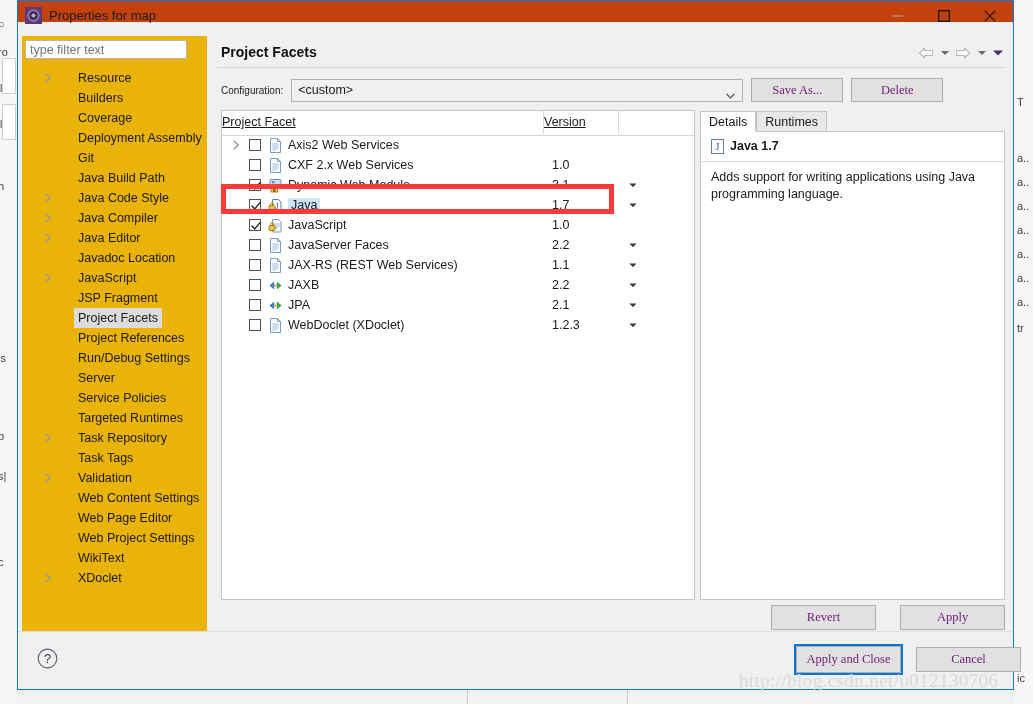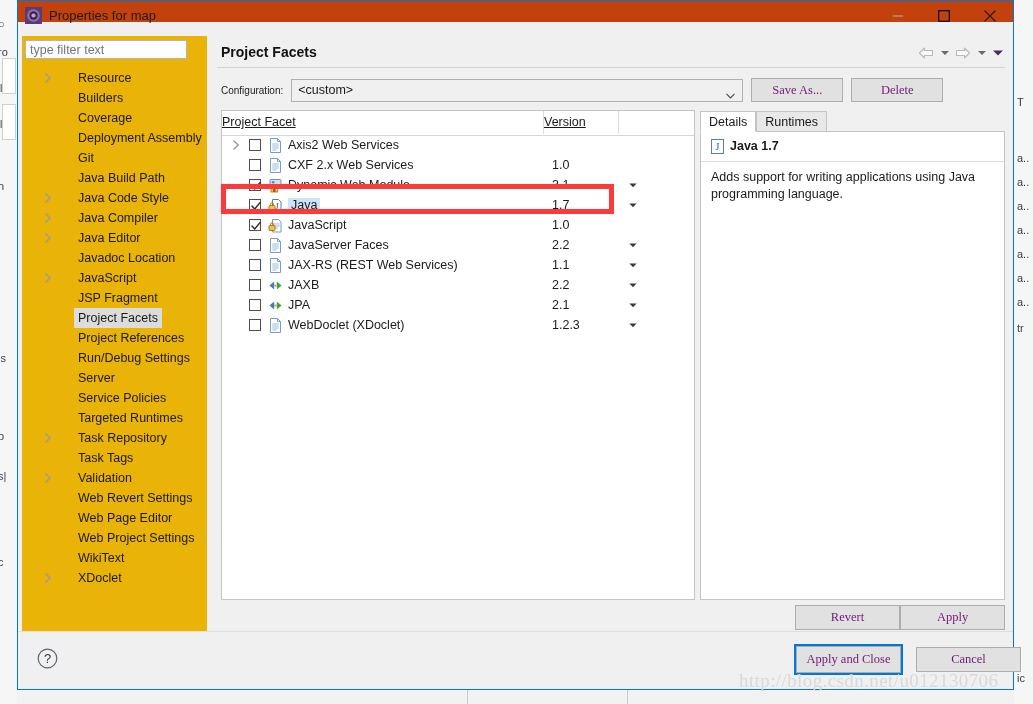--- a/index.html
+++ b/index.html
@@ -112,21 +112,21 @@
     box-sizing:border-box;background:#e8e8e8;border:1px solid #c4c4c4;border-bottom:none;
   }
   .dtab.active{background:#ffffff;border-bottom:1px solid #ffffff;position:relative;z-index:3;}
   #det-body{position:absolute;left:0;right:0;top:21px;bottom:0;background:#ffffff;border:1px solid #c4c4c4;box-sizing:border-box;}
   #det-header{height:29px;position:relative;border-bottom:1px solid #dcdcdc;}
   #det-hicon{position:absolute;left:9px;top:7px;width:15px;height:15px;}
   #det-htitle{position:absolute;left:29px;top:7px;font-size:12.5px;font-weight:bold;}
   #det-desc{padding:7px 10px 0 10px;font-size:12.5px;line-height:17px;}
 
   
-  #ra-row{position:absolute;right:4px;bottom:2px;display:flex;gap:0;}
+  #ra-row{position:absolute;right:4px;bottom:2px;display:flex;gap:24px;}
   #btn-revert{width:105px;height:25px;}
   #btn-apply{width:105px;height:25px;}
 
   
   #bottombar{position:absolute;left:0;right:0;bottom:0;height:57px;background:#f0f0f0;border-top:1px solid #dfdfdf;}
   #help-icon{position:absolute;left:19px;top:16px;width:21px;height:21px;cursor:default;}
   #btn-applyclose{
     position:absolute;left:778px;top:14px;width:105px;height:27px;
     border:1px solid #adadad;background:#e1e1e1;outline:2px solid #0078d7;outline-offset:0;
   }
@@ -250,21 +250,21 @@
               <svg width="9" height="10" viewBox="0 0 9 10">
                 <path d="M2 1 L6.2 5 L2 9" fill="none" stroke="#9b9b9b" stroke-width="1.5" stroke-linecap="round"></path>
               </svg>
             </span><span class="tlabel">Task Repository</span></div>
           <div class="tnode"><span class="tlabel">Task Tags</span></div>
           <div class="tnode"><span class="arrow">
               <svg width="9" height="10" viewBox="0 0 9 10">
                 <path d="M2 1 L6.2 5 L2 9" fill="none" stroke="#9b9b9b" stroke-width="1.5" stroke-linecap="round"></path>
               </svg>
             </span><span class="tlabel">Validation</span></div>
-          <div class="tnode"><span class="tlabel">Web Revert Settings</span></div>
+          <div class="tnode"><span class="tlabel">Web Content Settings</span></div>
           <div class="tnode"><span class="tlabel">Web Page Editor</span></div>
           <div class="tnode"><span class="tlabel">Web Project Settings</span></div>
           <div class="tnode"><span class="tlabel">WikiText</span></div>
           <div class="tnode"><span class="arrow">
               <svg width="9" height="10" viewBox="0 0 9 10">
                 <path d="M2 1 L6.2 5 L2 9" fill="none" stroke="#9b9b9b" stroke-width="1.5" stroke-linecap="round"></path>
               </svg>
             </span><span class="tlabel">XDoclet</span></div>
         </div>
     </div>

